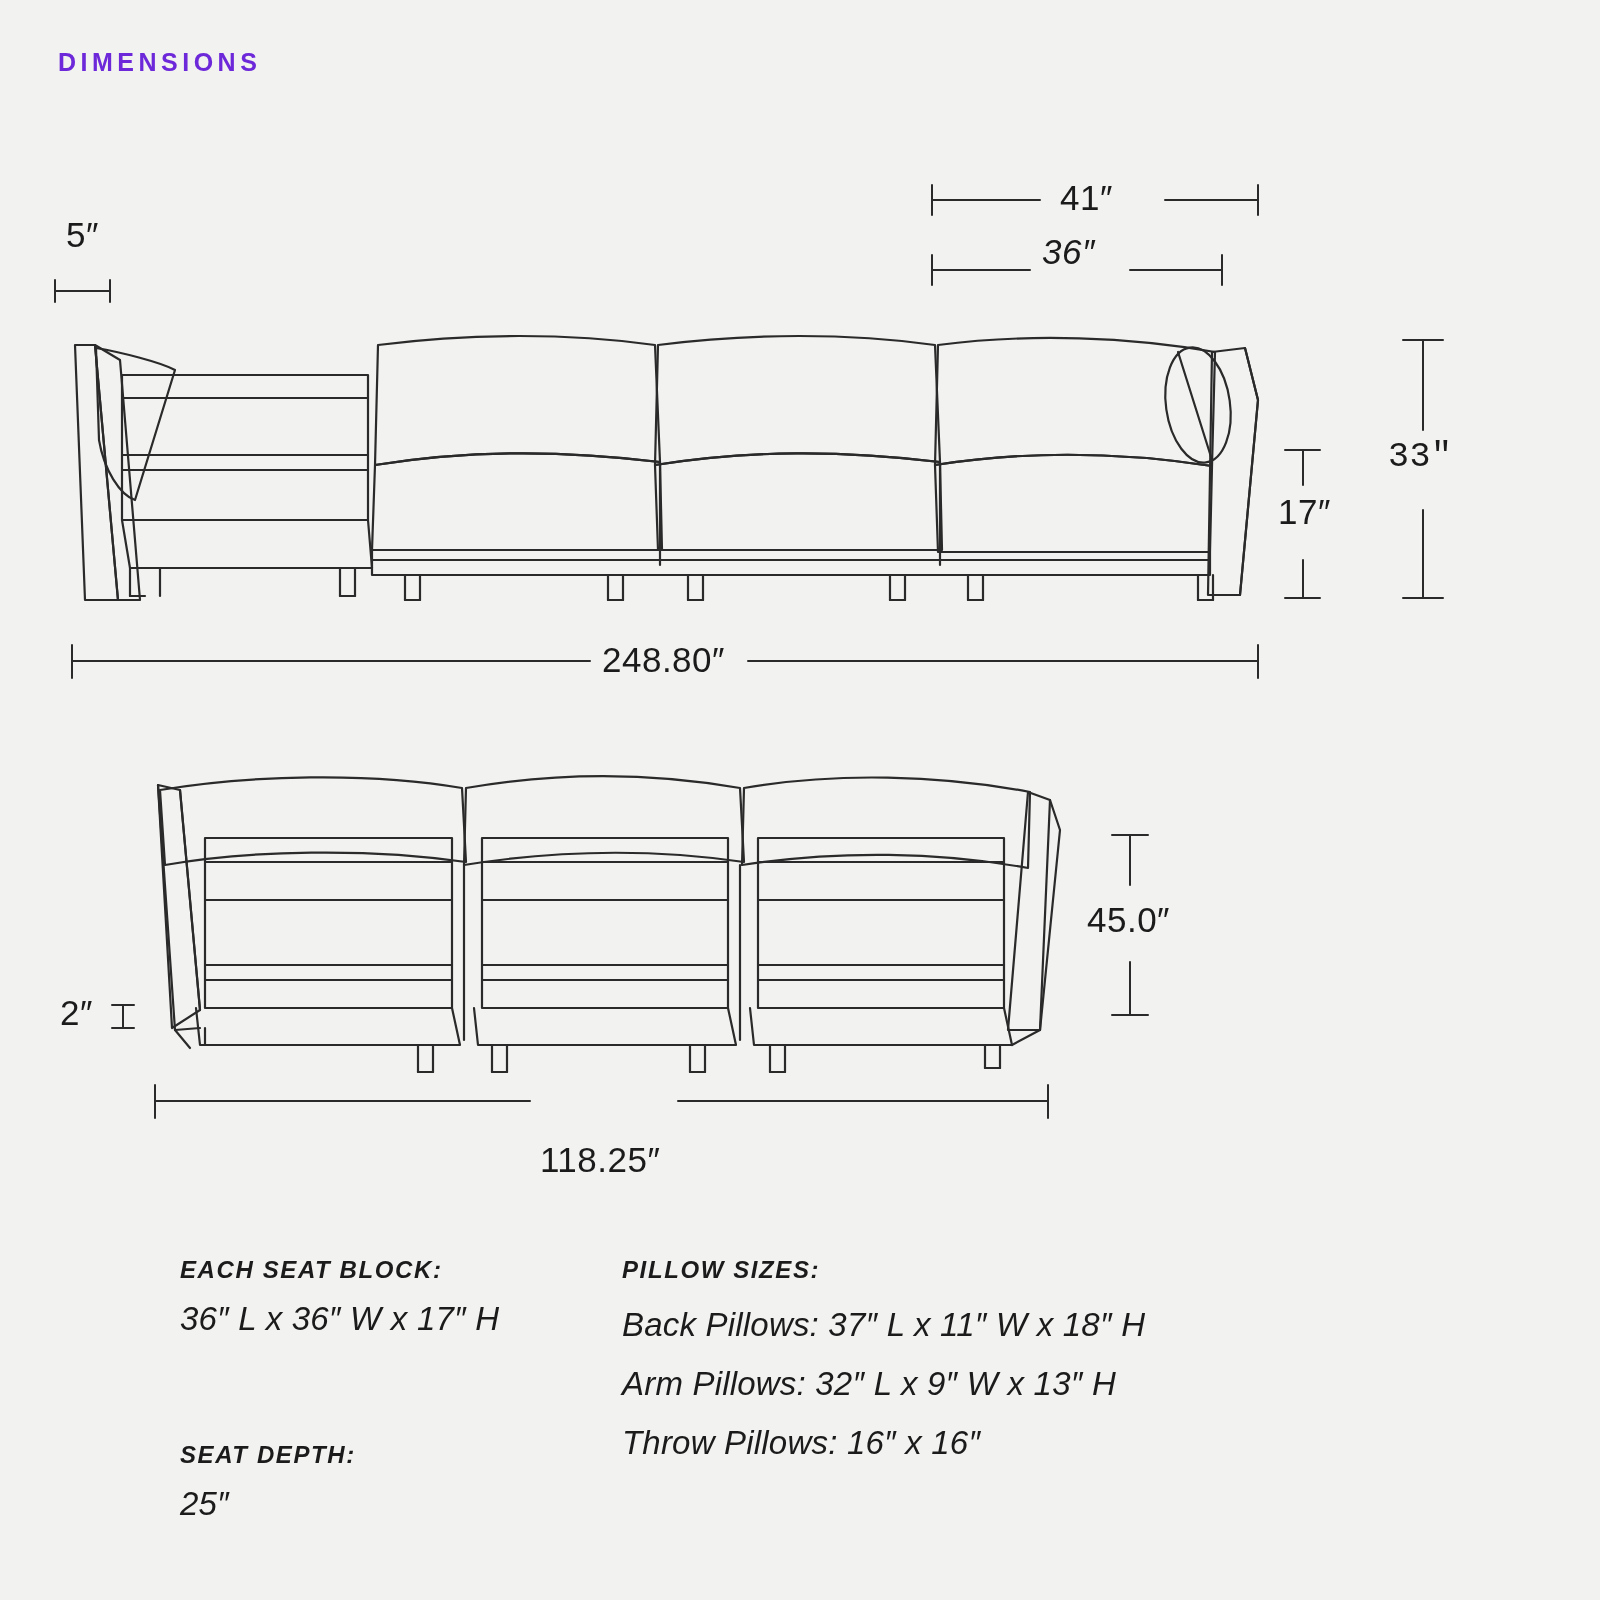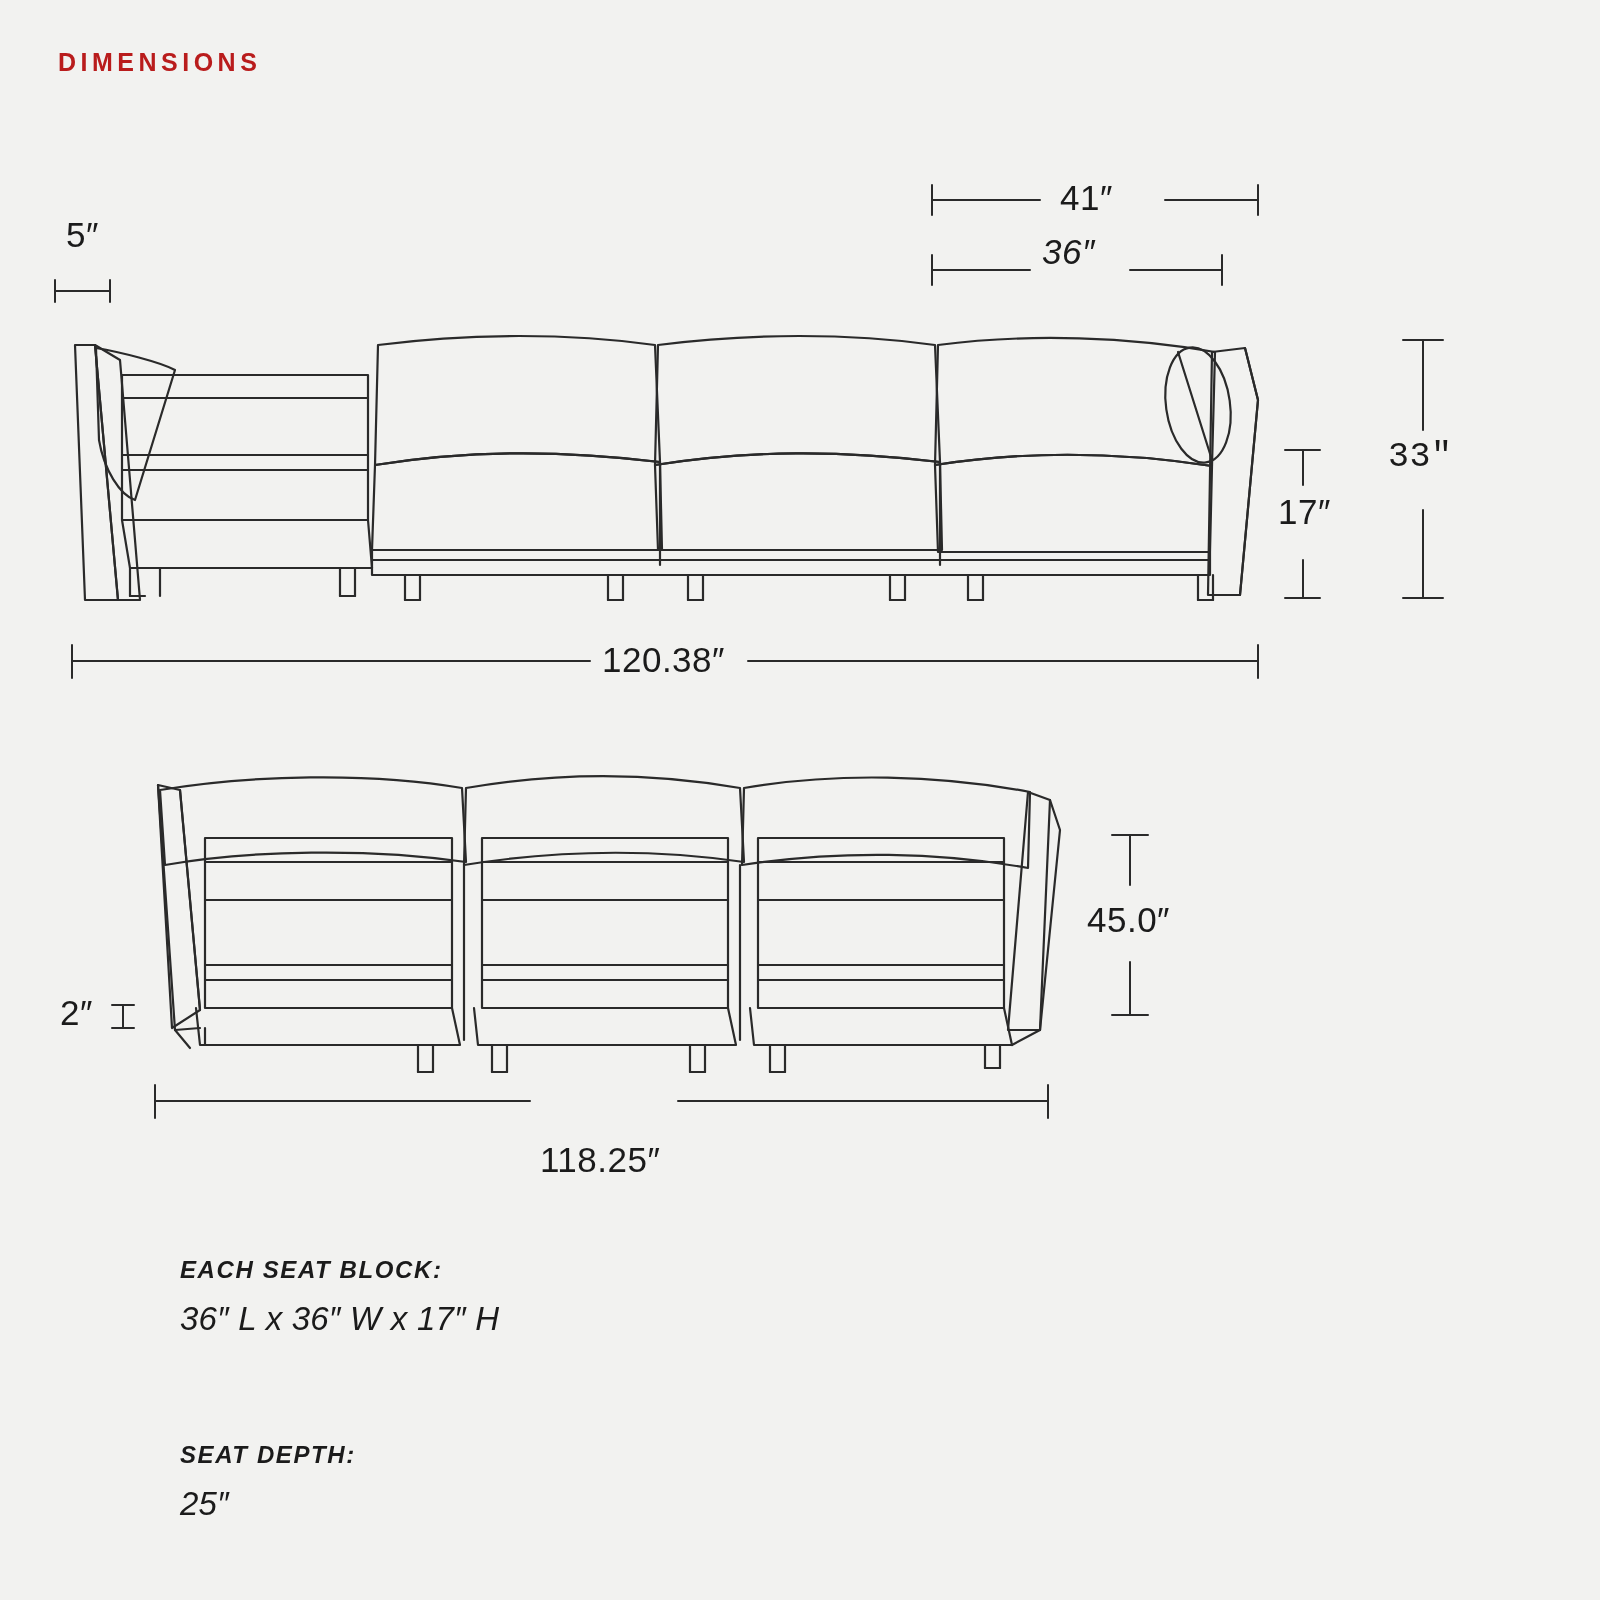--- a/index.html
+++ b/index.html
@@ -20,21 +20,21 @@
     inset: 0;
   }
   
   #title {
     position: absolute;
     left: 58px;
     top: 48px;
     font-size: 25px;
     font-weight: bold;
     letter-spacing: 4.5px;
-    color: #b91c1c;
+    color: #6d28d9;
   }
   
   #drawing {
     position: absolute;
     left: 0;
     top: 0;
     width: 1600px;
     height: 1600px;
   }
   
@@ -243,27 +243,33 @@
       </g>
 
     </g>
   </svg>
 
   <div class="dim" style="left:66px; top:215px;">5″</div>
   <div class="dim" style="left:1060px; top:178px;">41″</div>
   <div class="dim" style="left:1042px; top:232px;font-style:italic;">36″</div>
   <div class="dim" style="left:1388px; top:437px;font-family:Liberation Mono, monospace;">33″</div>
   <div class="dim" style="left:1278px; top:492px;">17″</div>
-  <div class="dim" style="left:602px; top:640px;">120.38″</div>
+  <div class="dim" style="left:602px; top:640px;">248.80″</div>
   <div class="dim" style="left:1087px; top:900px;">45.0″</div>
   <div class="dim" style="left:60px; top:993px;">2″</div>
   <div class="dim" style="left:540px; top:1140px;">118.25″</div>
 
   <div class="spec-col" style="left:180px; top:1258px;">
     <div class="spec-head">EACH SEAT BLOCK:</div>
     <div class="spec-line">36″ L x 36″ W x 17″ H</div>
     <div class="spec-gap"></div>
     <div class="spec-head" style="margin-top:58px;">SEAT DEPTH:</div>
     <div class="spec-line">25″</div>
   </div>
 
+  <div class="spec-col" style="left:622px; top:1258px;">
+    <div class="spec-head">PILLOW SIZES:</div>
+    <div class="spec-line" style="margin-top:26px;">Back Pillows: 37″ L x 11″ W x 18″ H</div>
+    <div class="spec-line" style="margin-top:26px;">Arm Pillows: 32″ L x 9″ W x 13″ H</div>
+    <div class="spec-line" style="margin-top:26px;">Throw Pillows: 16″ x 16″</div>
+  </div>
 
 </div>
 
 </body></html>

